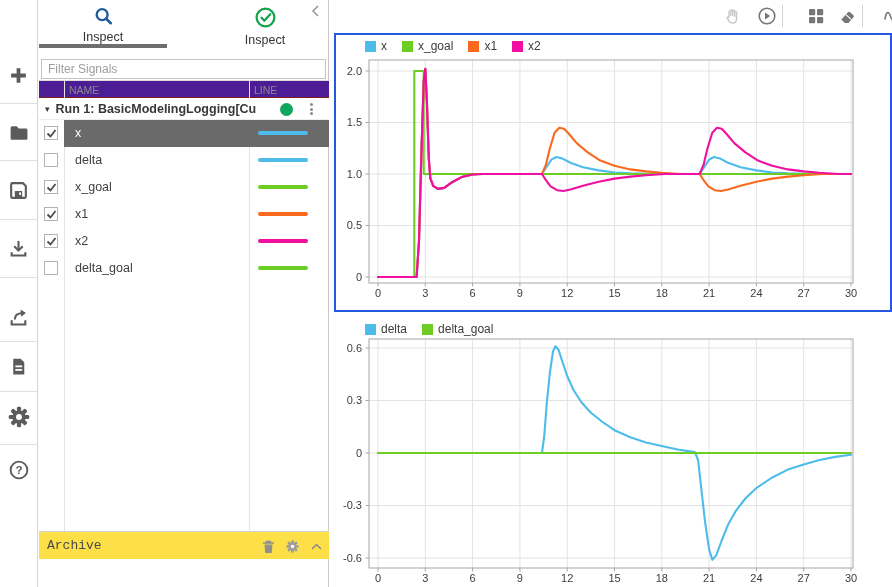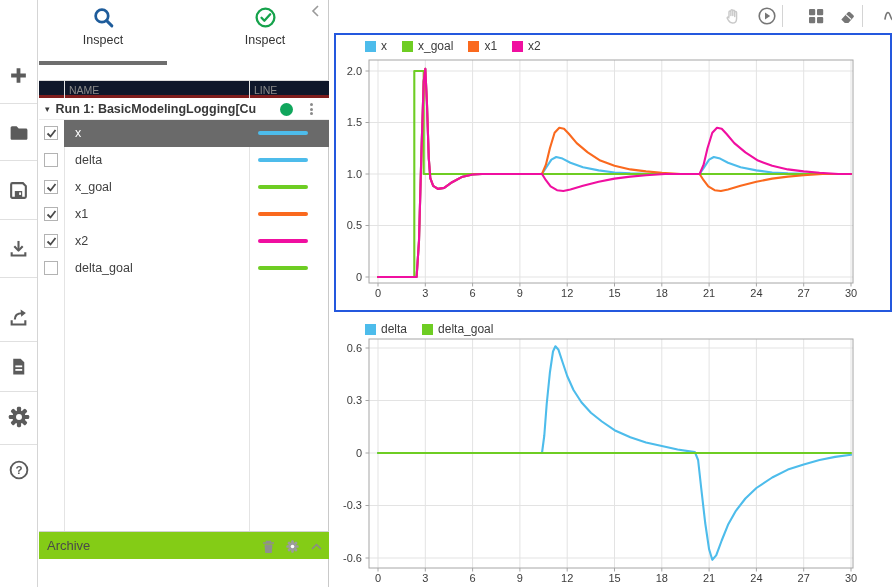--- a/index.html
+++ b/index.html
@@ -10,45 +10,45 @@
     font-family: "Liberation Sans", sans-serif;
     color: #3c3c3c; font-size: 12.5px;
   }
   
   .left-strip { position:absolute; left:0; top:0; width:38px; height:587px; background:#fff; border-right:1px solid #d5d5d5; }
   .strip-btn { position:absolute; left:0; width:37px; height:40px; display:flex; align-items:center; justify-content:center; cursor:pointer; }
   .strip-sep { position:absolute; left:0; width:37px; height:1px; background:#e0e0e0; }
   
   .side-panel { position:absolute; left:39px; top:0; width:290px; height:587px; background:#fff; border-right:1px solid #c9c9c9; }
   .tabs { position:absolute; left:0; top:0; width:100%; height:57px; }
-  .tab { position:absolute; top:0; height:65px; width:128px; display:flex; flex-direction:column; align-items:center; justify-content:flex-start; padding-top:6px; cursor:pointer; }
+  .tab { position:absolute; top:0; height:48px; width:128px; display:flex; flex-direction:column; align-items:center; justify-content:flex-start; padding-top:6px; cursor:pointer; }
   .tab .tab-label { margin-top:4px; font-size:12.5px; color:#333; }
   .tab.active { border-bottom:4px solid #6e6e6e; }
   .collapse-btn { position:absolute; right:6px; top:4px; width:14px; height:14px; cursor:pointer; display:flex; align-items:center; justify-content:center; }
   .filter { position:absolute; left:2px; top:59px; width:285px; height:20px; border:1px solid #c4c4c4; font-family:"Liberation Sans",sans-serif; font-size:12px; color:#444; padding:0 6px; outline:none; }
   .filter::placeholder { color:#9e9e9e; }
-  .thead { position:absolute; left:0; top:80px; width:290px; height:18px; background:#0f172a; border-top:1px solid #dcdcdc; border-bottom:3px solid #7f1d1d; font-size:10.5px; color:#8a8a8a; }
+  .thead { position:absolute; left:0; top:80px; width:290px; height:18px; background:#4c1d95; border-top:1px solid #dcdcdc; border-bottom:1px solid #7f1d1d; font-size:10.5px; color:#8a8a8a; }
   .thead .col-name { position:absolute; left:30px; top:3px; }
   .thead .col-line { position:absolute; left:215px; top:3px; }
   .vdiv { position:absolute; top:80px; width:1px; height:451px; background:#e4e4e4; }
   .run-row { position:absolute; left:0; top:98px; width:290px; height:22px; background:#fff; border-bottom:1px solid #ececec; z-index:2; display:flex; align-items:center; cursor:pointer; }
   .run-caret { margin-left:6px; font-size:9px; color:#3a3a3a; }
   .run-label { margin-left:6px; font-weight:bold; font-size:12.5px; color:#383838; white-space:nowrap; overflow:hidden; width:200px; }
   .run-dot { position:absolute; left:241px; top:5px; width:13px; height:13px; border-radius:50%; }
   .kebab { position:absolute; left:266px; top:3px; width:12px; height:16px; display:flex; flex-direction:column; align-items:center; justify-content:space-between; padding:2px 0; cursor:pointer; }
   .kebab i { width:3px; height:3px; border-radius:50%; background:#8a8a8a; }
   .rows { position:absolute; left:0; top:120px; width:290px; z-index:2; }
   .sig-row { position:relative; width:290px; height:27px; cursor:pointer; }
   .sig-row .row-bg { position:absolute; left:25px; top:0; width:265px; height:27px; }
   .sig-row.selected .row-bg { background:#6a6a6a; }
   .sig-row .cbx { position:absolute; left:5px; top:6px; width:14px; height:14px; background:#fff; border:1px solid #b3b3b3; display:flex; align-items:center; justify-content:center; cursor:pointer; }
   .sig-row .sig-name { position:absolute; left:36px; top:6px; font-size:12.5px; color:#404040; }
   .sig-row.selected .sig-name { color:#fff; }
   .sig-row .swatch { position:absolute; left:219px; top:11px; width:50px; height:4px; border-radius:2px; }
-  .foot-bar { position:absolute; left:0; width:290px; height:28px; background:#84cc16; border-top:1px solid #d2d2d2; z-index:3; display:flex; align-items:center; cursor:pointer; }
+  .foot-bar { position:absolute; left:0; width:290px; height:28px; background:#fde047; border-top:1px solid #d2d2d2; z-index:3; display:flex; align-items:center; cursor:pointer;font-family:Liberation Mono, monospace; }
   .foot-bar .bar-label { margin-left:8px; font-size:13px; color:#4a4a4a; }
   .bar-icon { position:absolute; top:7px; width:15px; height:15px; display:flex; align-items:center; justify-content:center; cursor:pointer; }
   
   .toolbar { position:absolute; left:330px; top:0; width:562px; height:33px; background:#fff; }
   .tb-btn { position:absolute; top:3px; width:26px; height:26px; display:flex; align-items:center; justify-content:center; cursor:pointer; }
   .tb-sep { position:absolute; top:5px; width:1px; height:22px; background:#d4d4d4; }
   
   .plot { position:absolute; background:#fff; }
   .plot.selected { border:2px solid #2458de; }
   .plot1 { left:334px; top:33px; width:558px; height:279px; cursor:pointer; }
@@ -147,20 +147,21 @@
         </svg>
         <span class="tab-label">Inspect</span>
       </div>
       <div class="collapse-btn">
         <svg width="9" height="12" viewBox="0 0 9 12">
             <path d="M7 1L2 6l5 5" fill="none" stroke="#9a9a9a" stroke-width="1.6"></path>
           </svg>
       </div>
     </div>
 
+    <input class="filter" type="text" placeholder="Filter Signals" style="">
 
     <div class="thead">
       <span class="col-name">NAME</span>
       <span class="col-line">LINE</span>
     </div>
     <div class="vdiv" style="left:25px"></div>
     <div class="vdiv" style="left:210px"></div>
 
     <div class="run-row">
       <span class="run-caret">▾</span>

